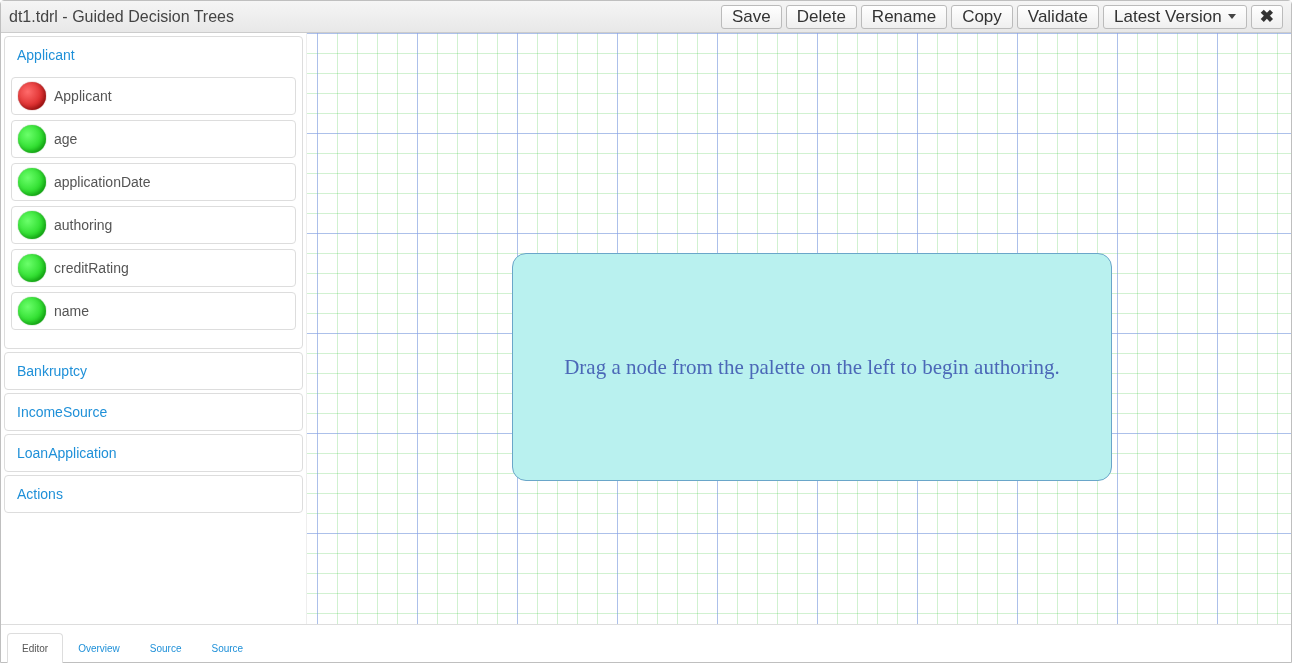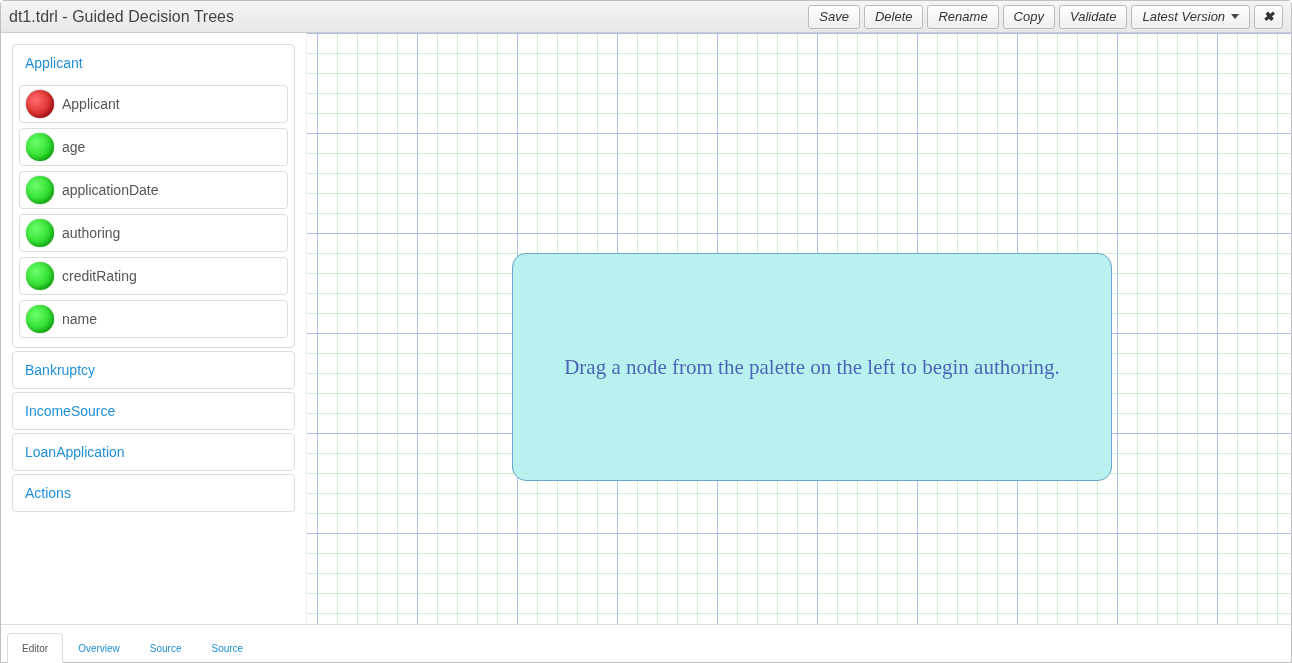--- a/index.html
+++ b/index.html
@@ -35,28 +35,27 @@
   .toolbar-buttons {
     display: flex;
     gap: 4px;
     align-items: center;
   }
   .btn {
     background: linear-gradient(to bottom, #ffffff, #efefef);
     border: 1px solid #bbb;
     border-radius: 3px;
     padding: 3px 10px;
-    font-size: 13px;
+    font-size: 17px;
     color: #333;
     cursor: pointer;
     display: inline-flex;
     align-items: center;
     gap: 4px;
     height: 24px;
-    font-style: italic;
   }
   .btn-close {
     font-weight: bold;
     padding: 3px 8px;
   }
   .caret-down {
     width: 0; height: 0;
     border-left: 4px solid transparent;
     border-right: 4px solid transparent;
     border-top: 5px solid #444;
@@ -64,21 +63,21 @@
     margin-left: 2px;
   }
   .content {
     flex: 1;
     display: flex;
     overflow: hidden;
   }
   .sidebar {
     width: 306px;
     border-right: 1px solid #eee;
-    padding: 11px;
+    padding: 3px;
     overflow-y: auto;
     background: #fff;
   }
   .panel-group { }
   .panel {
     border: 1px solid #ddd;
     border-radius: 4px;
     margin-bottom: 3px;
     background: #fff;
   }
@@ -99,21 +98,21 @@
     border-radius: 4px;
     margin-bottom: 5px;
     padding: 5px 6px;
     display: flex;
     align-items: center;
     gap: 8px;
     cursor: grab;
     background: #fff;
     height: 38px;
   }
-  .palette-item:last-child { margin-bottom: 3px; }
+  .palette-item:last-child { margin-bottom: 12px; }
   .node-circle {
     width: 28px;
     height: 28px;
     border-radius: 50%;
     flex-shrink: 0;
   }
   .node-red {
     background: radial-gradient(circle at 35% 35%, #ff6b6b, #c40000);
     box-shadow: inset -2px -2px 4px rgba(0,0,0,0.3), 0 0 1px #800;
   }

